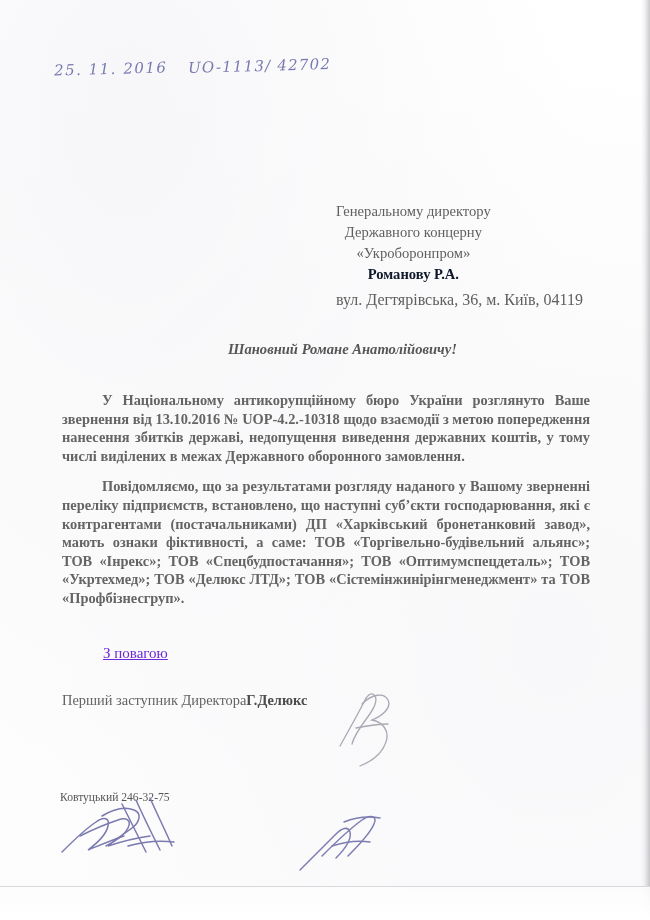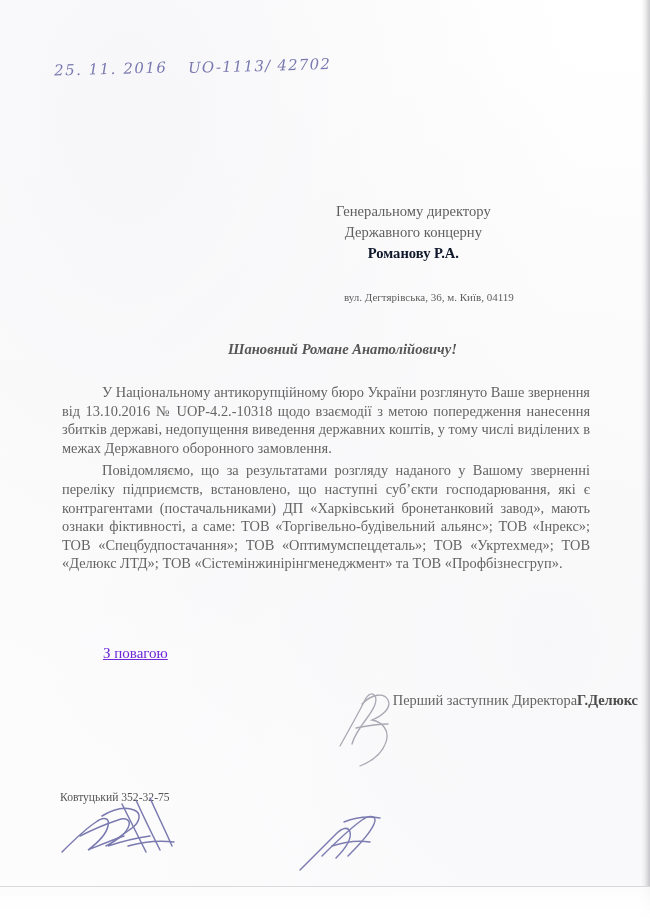--- a/index.html
+++ b/index.html
@@ -78,24 +78,23 @@
     line-height: 21px;
     color: #5f5f5f;
     text-align: center;
   }
   .addressee .bold { font-weight: bold; color: #0f172a; }
 
   .addr-street {
     position: absolute;
     left: 336px;
     top: 291px;
-    font-size: 11px;
+    font-size: 16px;
     color: #5f5f5f;
     white-space: nowrap;
-    margin-left: 8px;
   }
 
   .salutation {
     position: absolute;
     left: 197px;
     top: 341px;
     font-size: 14.6px;
     font-weight: bold;
     font-style: italic;
     color: #565656;
@@ -108,45 +107,45 @@
     left: 62px;
     top: 379px;
     width: 528px;
     font-size: 14.4px;
     line-height: 18.6px;
     text-align: justify;
     text-justify: inter-word;
     color: #646464;
   }
   .body p {
-    margin: 4px 0 1px 0;
+    margin: 12px 0 1px 0;
     text-indent: 40px;
+    font-weight: bold;
   }
   .body p:last-child { margin-bottom: 0; }
 
   .regards {
     position: absolute;
     left: 103px;
     top: 645px;
     font-size: 15px;
     color: #6d28d9;
     text-decoration: underline;
   }
 
   .sign-row {
     position: absolute;
     left: 62px;
     top: 692px;
     width: 528px;
     display: flex;
-    justify-content: flex-end;
+    justify-content: flex-start;
     align-items: baseline;
     font-size: 14.4px;
     color: #646464;
-    margin-left: 48px;
   }
   .sign-row .name {
     font-weight: bold;
     color: #4c4c4c;
   }
 
   .footer-contact {
     position: absolute;
     left: 60px;
     top: 791px;
@@ -170,20 +169,21 @@
 <div class="page">
 
   <div class="scan-tint"></div>
 
   <div class="handwriting" id="hw-date">25. 11. 2016</div>
   <div class="handwriting" id="hw-ref">UO-1113/ 42702</div>
 
   <div class="addressee">
     <div>Генеральному директору</div>
     <div>Державного концерну</div>
+    <div>«Укроборонпром»</div>
     <div class="bold">Романову Р.А.</div>
   </div>
 
   <div class="addr-street">вул. Дегтярівська, 36, м. Київ, 04119</div>
 
   <div class="salutation">Шановний Романе Анатолійовичу!</div>
 
   <div class="body">
     <p>У Національному антикорупційному бюро України розглянуто Ваше звернення від 13.10.2016 № UOP-4.2.-10318 щодо взаємодії з метою попередження нанесення збитків державі, недопущення виведення державних коштів, у тому числі виділених в межах Державного оборонного замовлення.</p>
     <p>Повідомляємо, що за результатами розгляду наданого у Вашому зверненні переліку підприємств, встановлено, що наступні суб’єкти господарювання, які є контрагентами (постачальниками) ДП «Харківський бронетанковий завод», мають ознаки фіктивності, а саме: ТОВ «Торгівельно-будівельний альянс»; ТОВ «Інрекс»; ТОВ «Спецбудпостачання»; ТОВ «Оптимумспецдеталь»; ТОВ «Укртехмед»; ТОВ «Делюкс ЛТД»; ТОВ «Сістемінжинірінгменеджмент» та ТОВ «Профбізнесгруп».</p>
@@ -197,21 +197,21 @@
   </div>
 
   <svg class="sig" id="sig-director" width="120" height="86" viewBox="0 0 120 86">
     <g fill="none" stroke="#a9a9b4" stroke-width="1.3" stroke-linecap="round">
       <path d="M8 58 C 18 40, 26 26, 33 12 C 36 6, 40 4, 43 8 C 46 13, 41 22, 35 30 C 29 38, 22 48, 20 56"></path>
       <path d="M30 16 C 40 6, 52 4, 56 12 C 60 20, 50 28, 40 32 C 50 34, 58 42, 54 54 C 50 66, 38 74, 28 78"></path>
       <path d="M24 40 C 34 38, 46 36, 56 36"></path>
     </g>
   </svg>
 
-  <div class="footer-contact">Ковтуцький 352-32-75</div>
+  <div class="footer-contact">Ковтуцький 246-32-75</div>
 
   <svg class="sig" id="sig-left" width="170" height="78" viewBox="0 0 170 78">
     <g fill="none" stroke="#7a7ab0" stroke-width="1.5" stroke-linecap="round">
       <path d="M4 56 C 16 44, 26 34, 38 26 C 46 20, 52 22, 50 30 C 48 40, 38 48, 30 54 C 40 50, 54 44, 66 40"></path>
       <path d="M22 40 C 34 34, 48 28, 60 24 C 68 21, 74 24, 70 32 C 66 40, 56 46, 48 50"></path>
       <path d="M44 20 C 54 14, 66 10, 76 14 C 84 17, 82 26, 74 32 C 66 38, 56 44, 50 50 C 62 46, 78 42, 92 40"></path>
       <path d="M64 8 C 72 24, 80 40, 88 56"></path>
       <path d="M78 4 C 86 22, 94 38, 102 54"></path>
       <path d="M92 2 C 100 20, 108 36, 114 50"></path>
       <path d="M70 50 C 84 46, 100 44, 116 46"></path>

